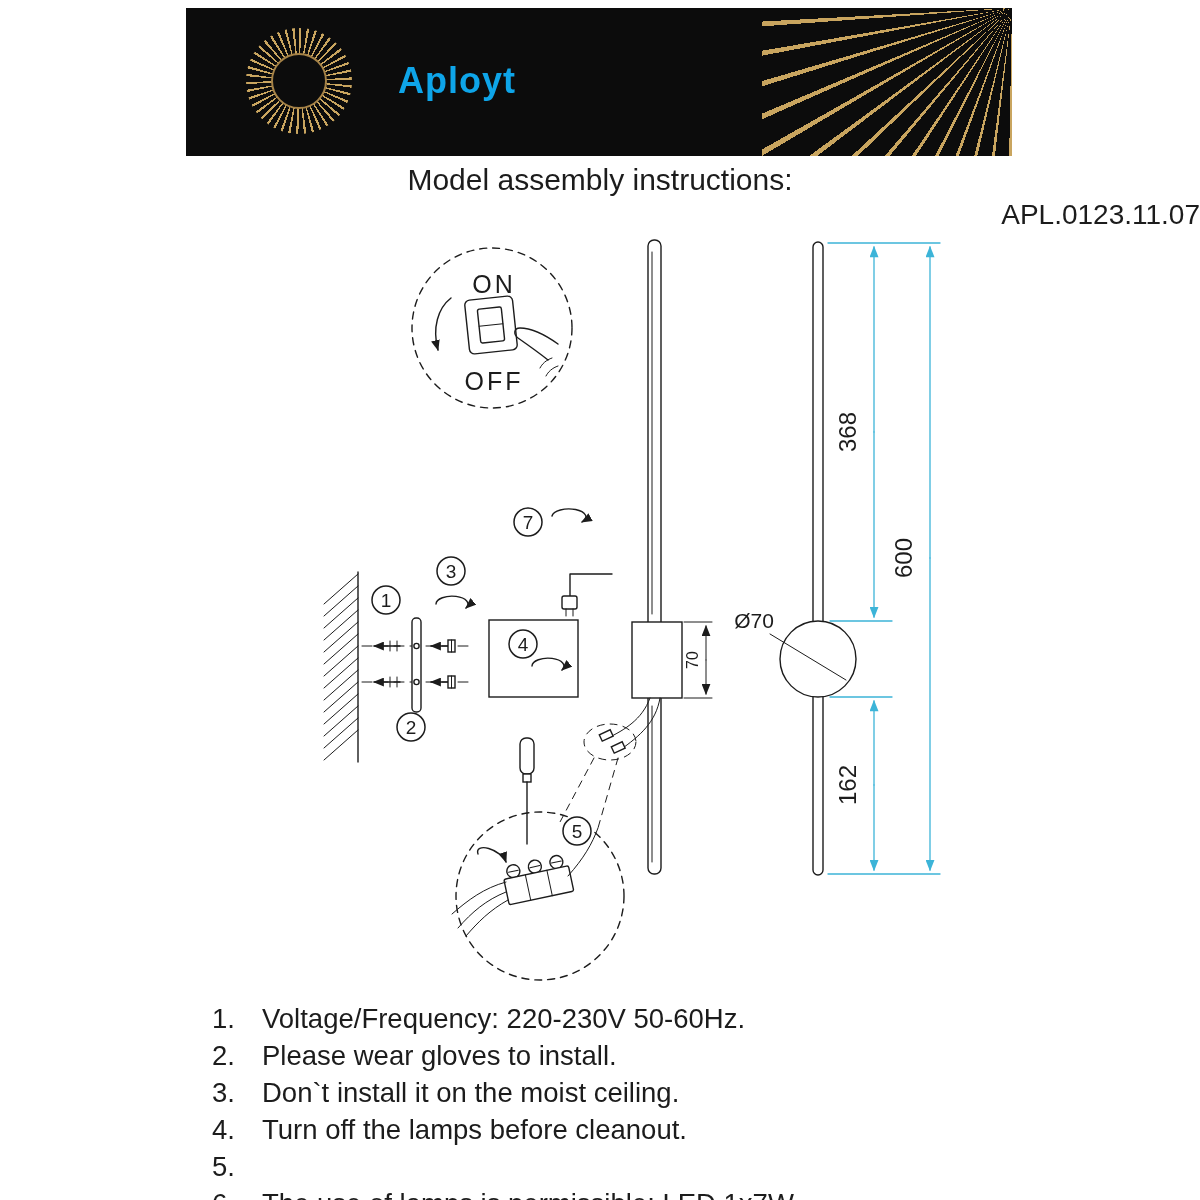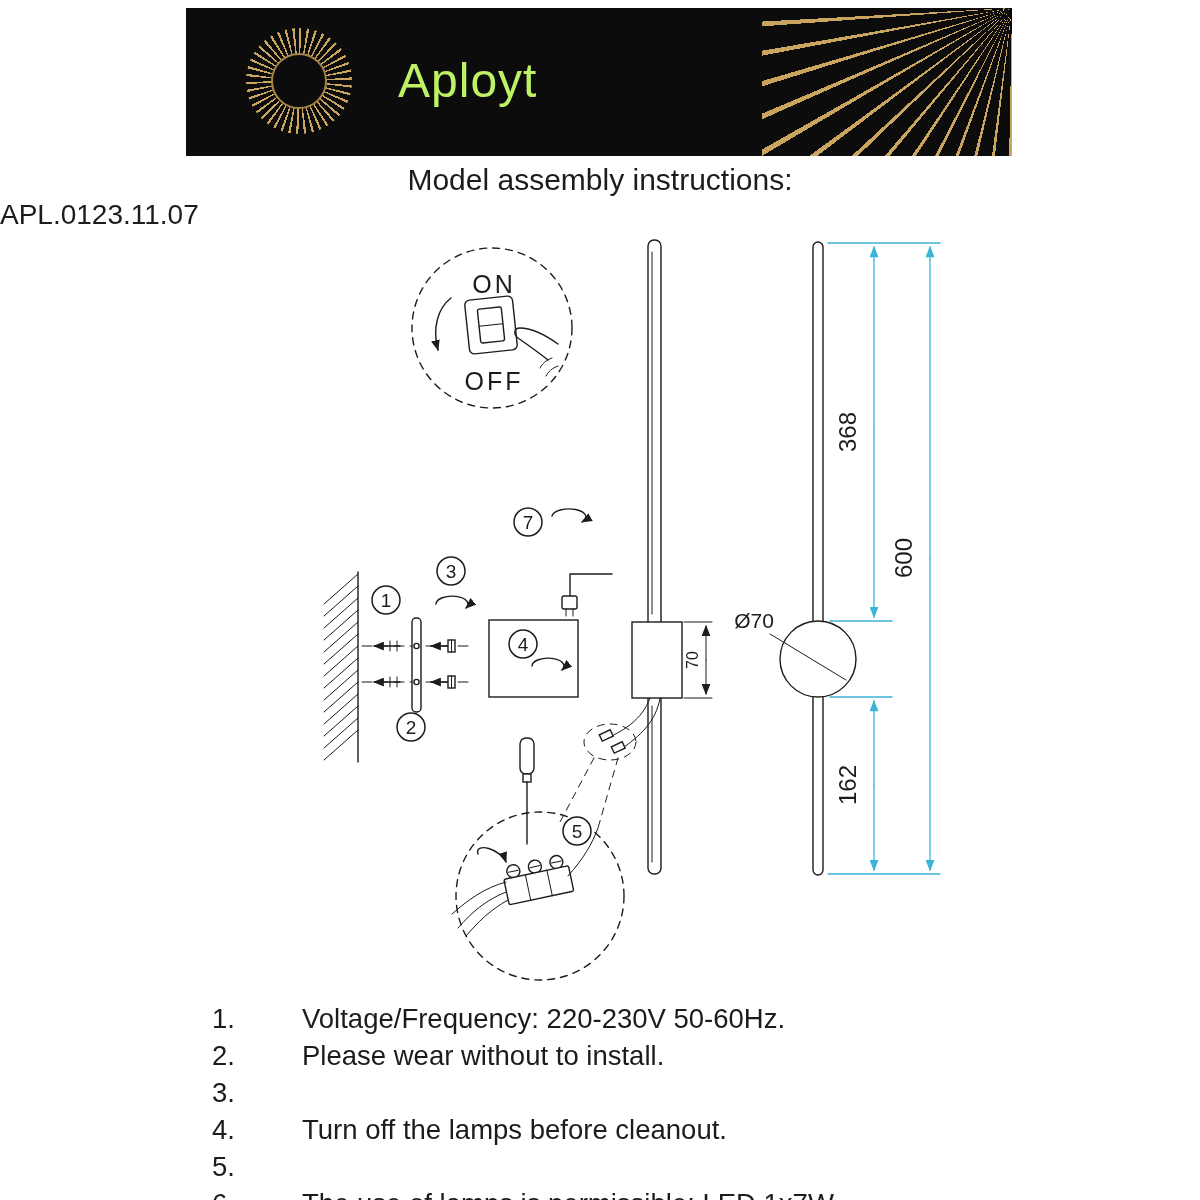--- a/index.html
+++ b/index.html
@@ -20,50 +20,50 @@
     background:repeating-conic-gradient(#c9a55f 0deg 2.6deg, #0c0c0c 2.6deg 8.6deg);
   }
   .sunburst-core {
     position:absolute; left:50%; top:50%; width:52px; height:52px;
     transform:translate(-50%,-50%);
     background:#0c0c0c; border-radius:50%;
     border:2px solid #a58247;
   }
   .brand {
     position:absolute; left:212px; top:50%; transform:translateY(-52%);
-    font-size:48px; letter-spacing:1px; color:#bef264; font-weight:400;
+    font-size:36px; letter-spacing:1px; color:#0ea5e9; font-weight:700;
   }
   .corner-rays {
     position:absolute; right:0; top:0; width:250px; height:148px;
     background:repeating-conic-gradient(from 180deg at 100% 0%, #c9a55f 0deg 1.1deg, transparent 1.1deg 6.6deg);
   }
 
   
   .title-heading { position:absolute; top:163px; left:0; width:100%; text-align:center; font-size:30px; }
-  .title-model   { position:absolute; top:199px; left:0; width:100%; text-align:left; font-size:28px; }
+  .title-model   { position:absolute; top:199px; left:0; width:100%; text-align:right; font-size:28px; }
 
   
   .diagram-svg { position:absolute; left:0; top:228px; width:1200px; height:772px; }
   .ln   { fill:none; stroke:#1c1c1c; stroke-width:1.4; stroke-linecap:round; stroke-linejoin:round; }
   .lnthin { stroke-width:1; }
   .fillw { fill:#ffffff; stroke:#1c1c1c; stroke-width:1.4; }
   .dash { stroke-dasharray:7 6; }
   .dash2 { stroke-dasharray:10 6; stroke-width:1; }
   .cy { fill:none; stroke:#3cb4d8; stroke-width:1.3; stroke-linecap:round; }
   .tx { fill:#1c1c1c; font-family:"Liberation Sans", sans-serif; }
   .callout-circle { fill:#ffffff; stroke:#1c1c1c; stroke-width:1.5; }
   .callout-num { font-size:19px; text-anchor:middle; }
   .dim-text { font-size:24px; text-anchor:middle; }
   .onoff { font-size:25px; letter-spacing:3px; text-anchor:middle; }
 
   
   .instructions { position:absolute; left:212px; top:1003px; width:880px; }
   .instr-row { display:flex; align-items:flex-start; height:37px; font-size:27.5px; }
   .instr-num { flex:0 0 50px; }
-  .instr-text { flex:1; white-space:nowrap;margin-left:40px; }
+  .instr-text { flex:1; white-space:nowrap; }
 </style>
 </head>
 <body>
 
 <div class="page">
 
   <div class="header">
     <div class="sunburst">
       <div class="sunburst-core"></div>
     </div>
@@ -255,24 +255,25 @@
     </g>
   </svg>
 
   <div class="instructions">
     <div class="instr-row">
       <span class="instr-num">1.</span>
       <span class="instr-text">Voltage/Frequency: 220-230V 50-60Hz.</span>
     </div>
     <div class="instr-row">
       <span class="instr-num">2.</span>
-      <span class="instr-text">Please wear without to install.</span>
+      <span class="instr-text">Please wear gloves to install.</span>
     </div>
     <div class="instr-row">
       <span class="instr-num">3.</span>
+      <span class="instr-text">Don`t install it on the moist ceiling.</span>
     </div>
     <div class="instr-row">
       <span class="instr-num">4.</span>
       <span class="instr-text">Turn off the lamps before cleanout.</span>
     </div>
     <div class="instr-row">
       <span class="instr-num">5.</span>
     </div>
     <div class="instr-row">
       <span class="instr-num">6.</span>

